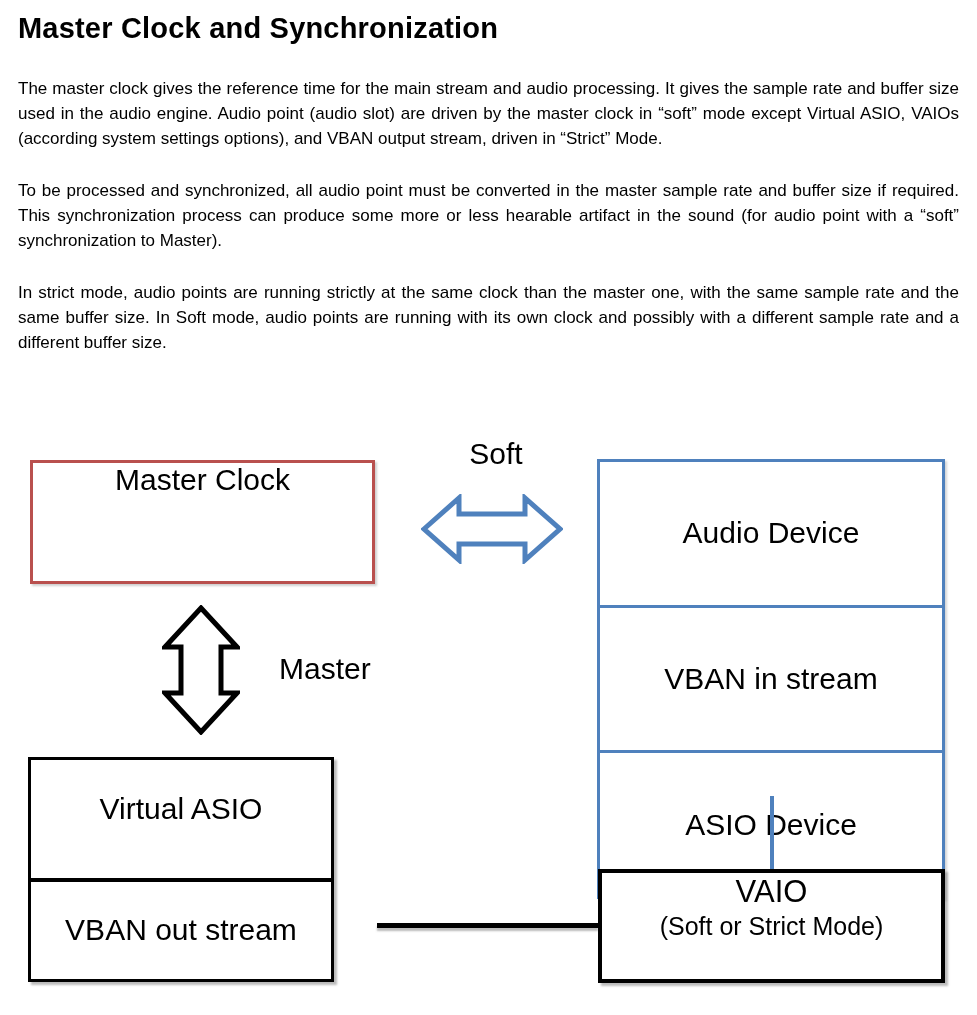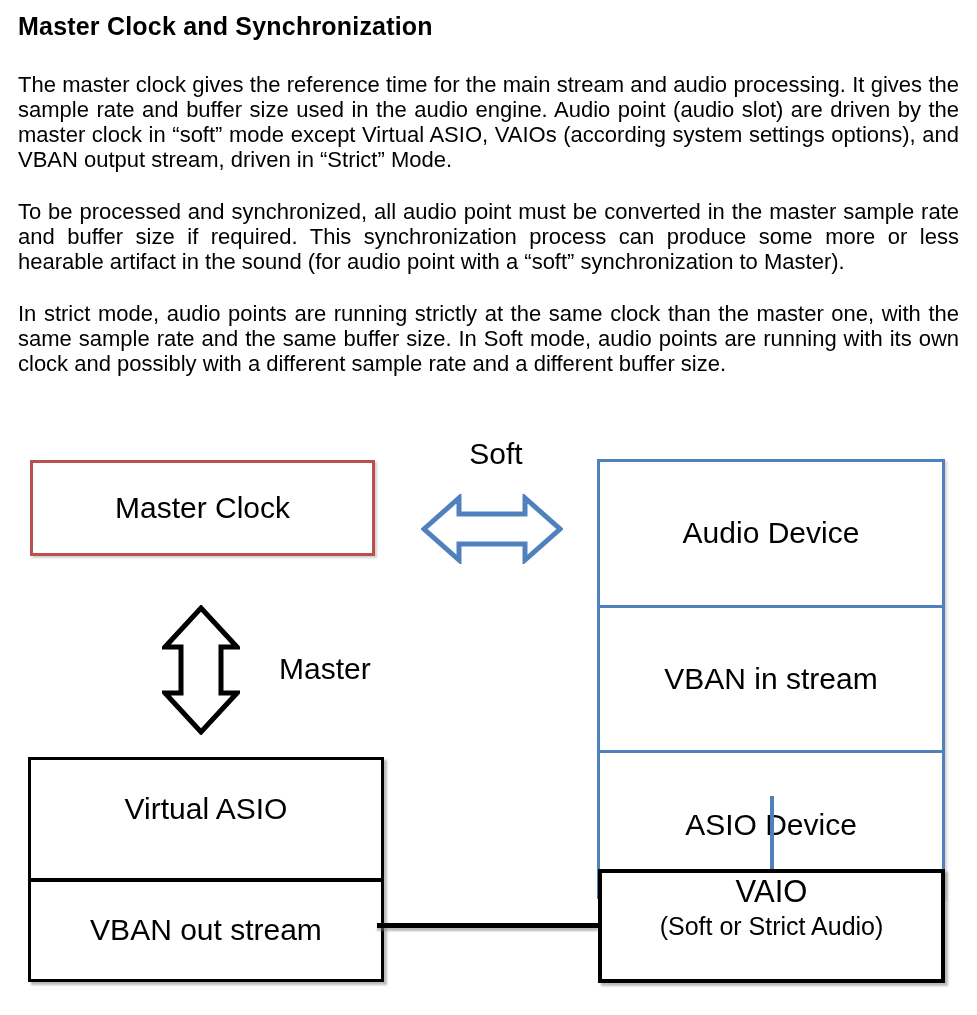--- a/index.html
+++ b/index.html
@@ -6,54 +6,54 @@
   html, body { width: 977px; height: 1015px; }
   body {
     position: relative;
     background: #ffffff;
     color: #000000;
     font-family: "Liberation Sans", sans-serif;
     overflow: hidden;
   }
   .text-col { position: absolute; left: 18px; top: 10px; width: 941px; }
   .doc-title {
-    font-size: 25px;
+    font-size: 29px;
     font-weight: bold;
     letter-spacing: 0.2px;
     margin: 2px 0 31px 0;
   }
   .para {
-    font-size: 22px;
+    font-size: 17px;
     line-height: 25px;
     text-align: justify;
     margin-bottom: 27px;
   }
   
   .diagram { position: absolute; left: 0; top: 425px; width: 977px; height: 590px; }
   .dbox { position: absolute; background: #ffffff; }
   .box-master {
-    left: 30px; top: 35px; width: 345px; height: 96px;
+    left: 30px; top: 35px; width: 345px; height: 124px;
     border: 3px solid #b9504e;
     box-shadow: 2px 2px 2px rgba(150,150,150,0.45);
-    display: flex; align-items: center; justify-content: center;
+    display: flex; align-items: flex-start; justify-content: center;
     font-size: 30px;
   }
   .stack {
     position: absolute;
     display: flex; flex-direction: column;
     background: #ffffff;
   }
   .stack-devices {
     left: 597px; top: 34px; width: 348px; height: 440px;
     border: 3px solid #4f81bd;
     box-shadow: 2px 2px 2px rgba(150,150,150,0.4);
   }
   .stack-devices .stack-row + .stack-row { border-top: 3px solid #4f81bd; }
   .stack-outputs {
-    left: 28px; top: 332px; width: 356px; height: 225px;
+    left: 28px; top: 332px; width: 306px; height: 225px;
     border: 3px solid #000000;
     box-shadow: 3px 3px 2px rgba(120,120,120,0.5);
   }
   .stack-outputs .stack-row + .stack-row { border-top: 4px solid #000000; margin-top: 20px; }
   .stack-row {
     flex: 1;
     display: flex; align-items: center; justify-content: center;
     font-size: 30px;
   }
   .box-vaio {
@@ -126,16 +126,16 @@
     <div class="stack-row">
       <span>VBAN out stream</span>
     </div>
   </div>
 
   <div class="conn-blue"></div>
   <div class="conn-black"></div>
 
   <div class="dbox box-vaio">
     <div class="vaio-title">VAIO</div>
-    <div class="vaio-sub">(Soft or Strict Audio)</div>
+    <div class="vaio-sub">(Soft or Strict Mode)</div>
   </div>
 
 </div>
 
 </body></html>

